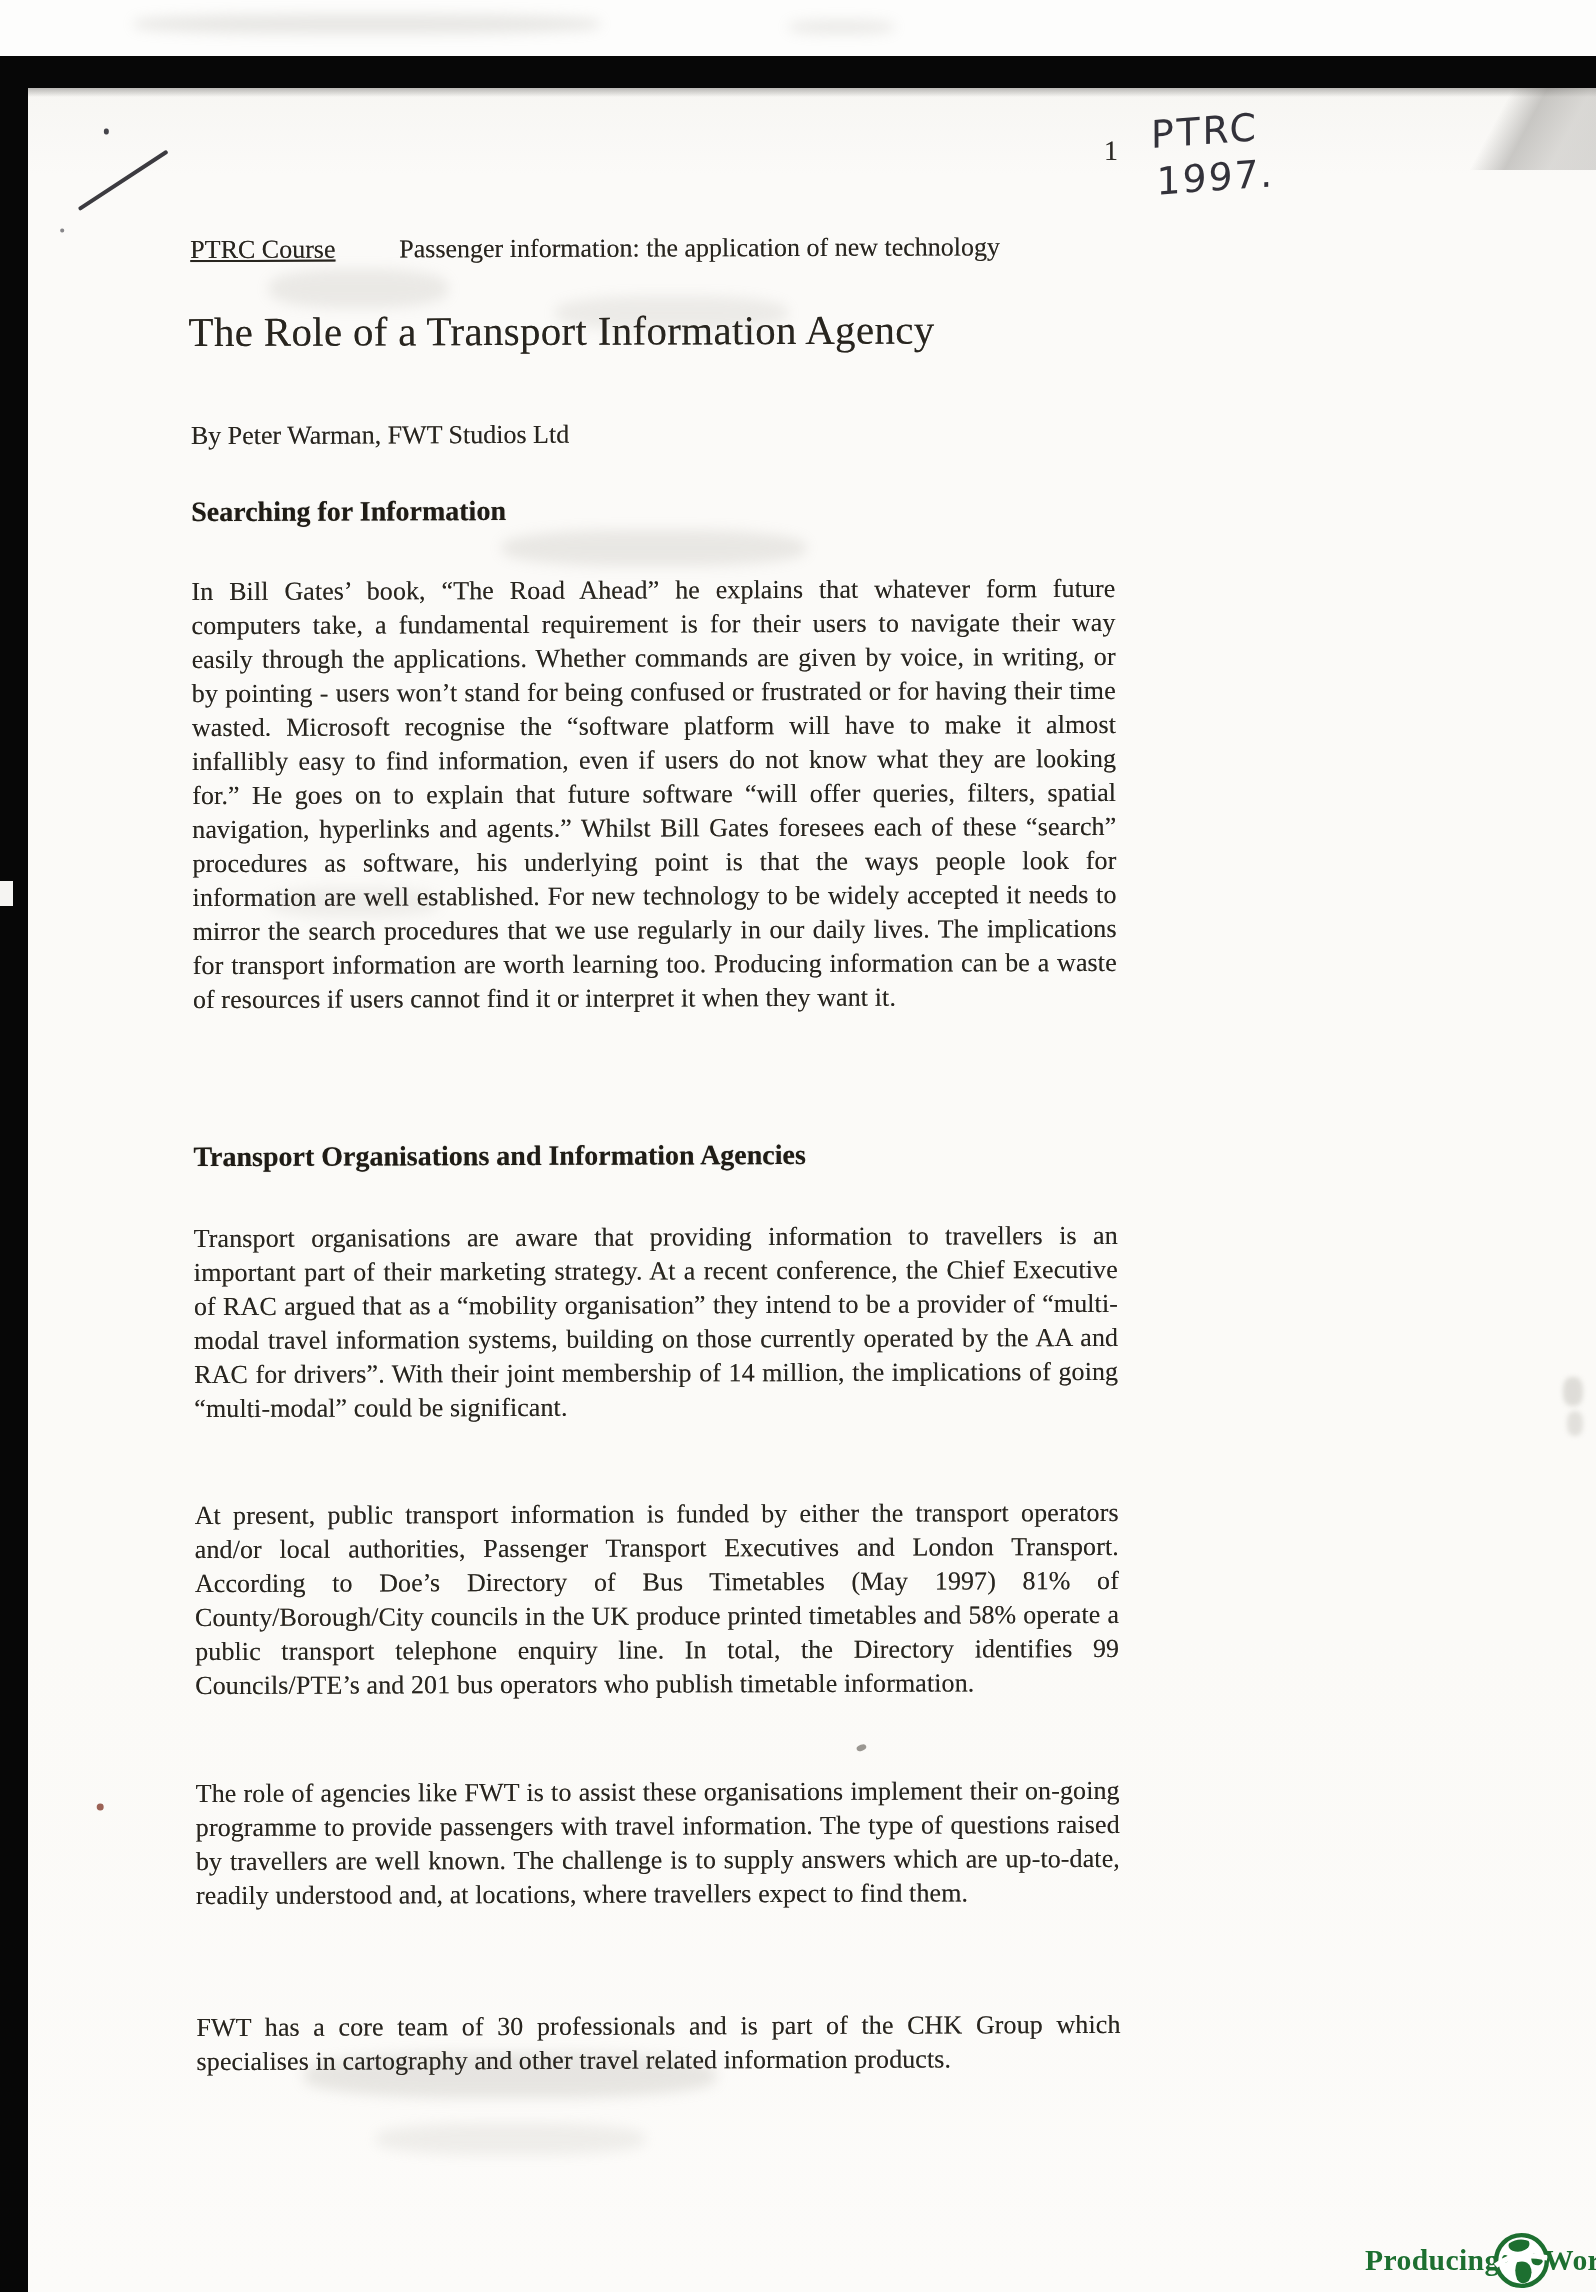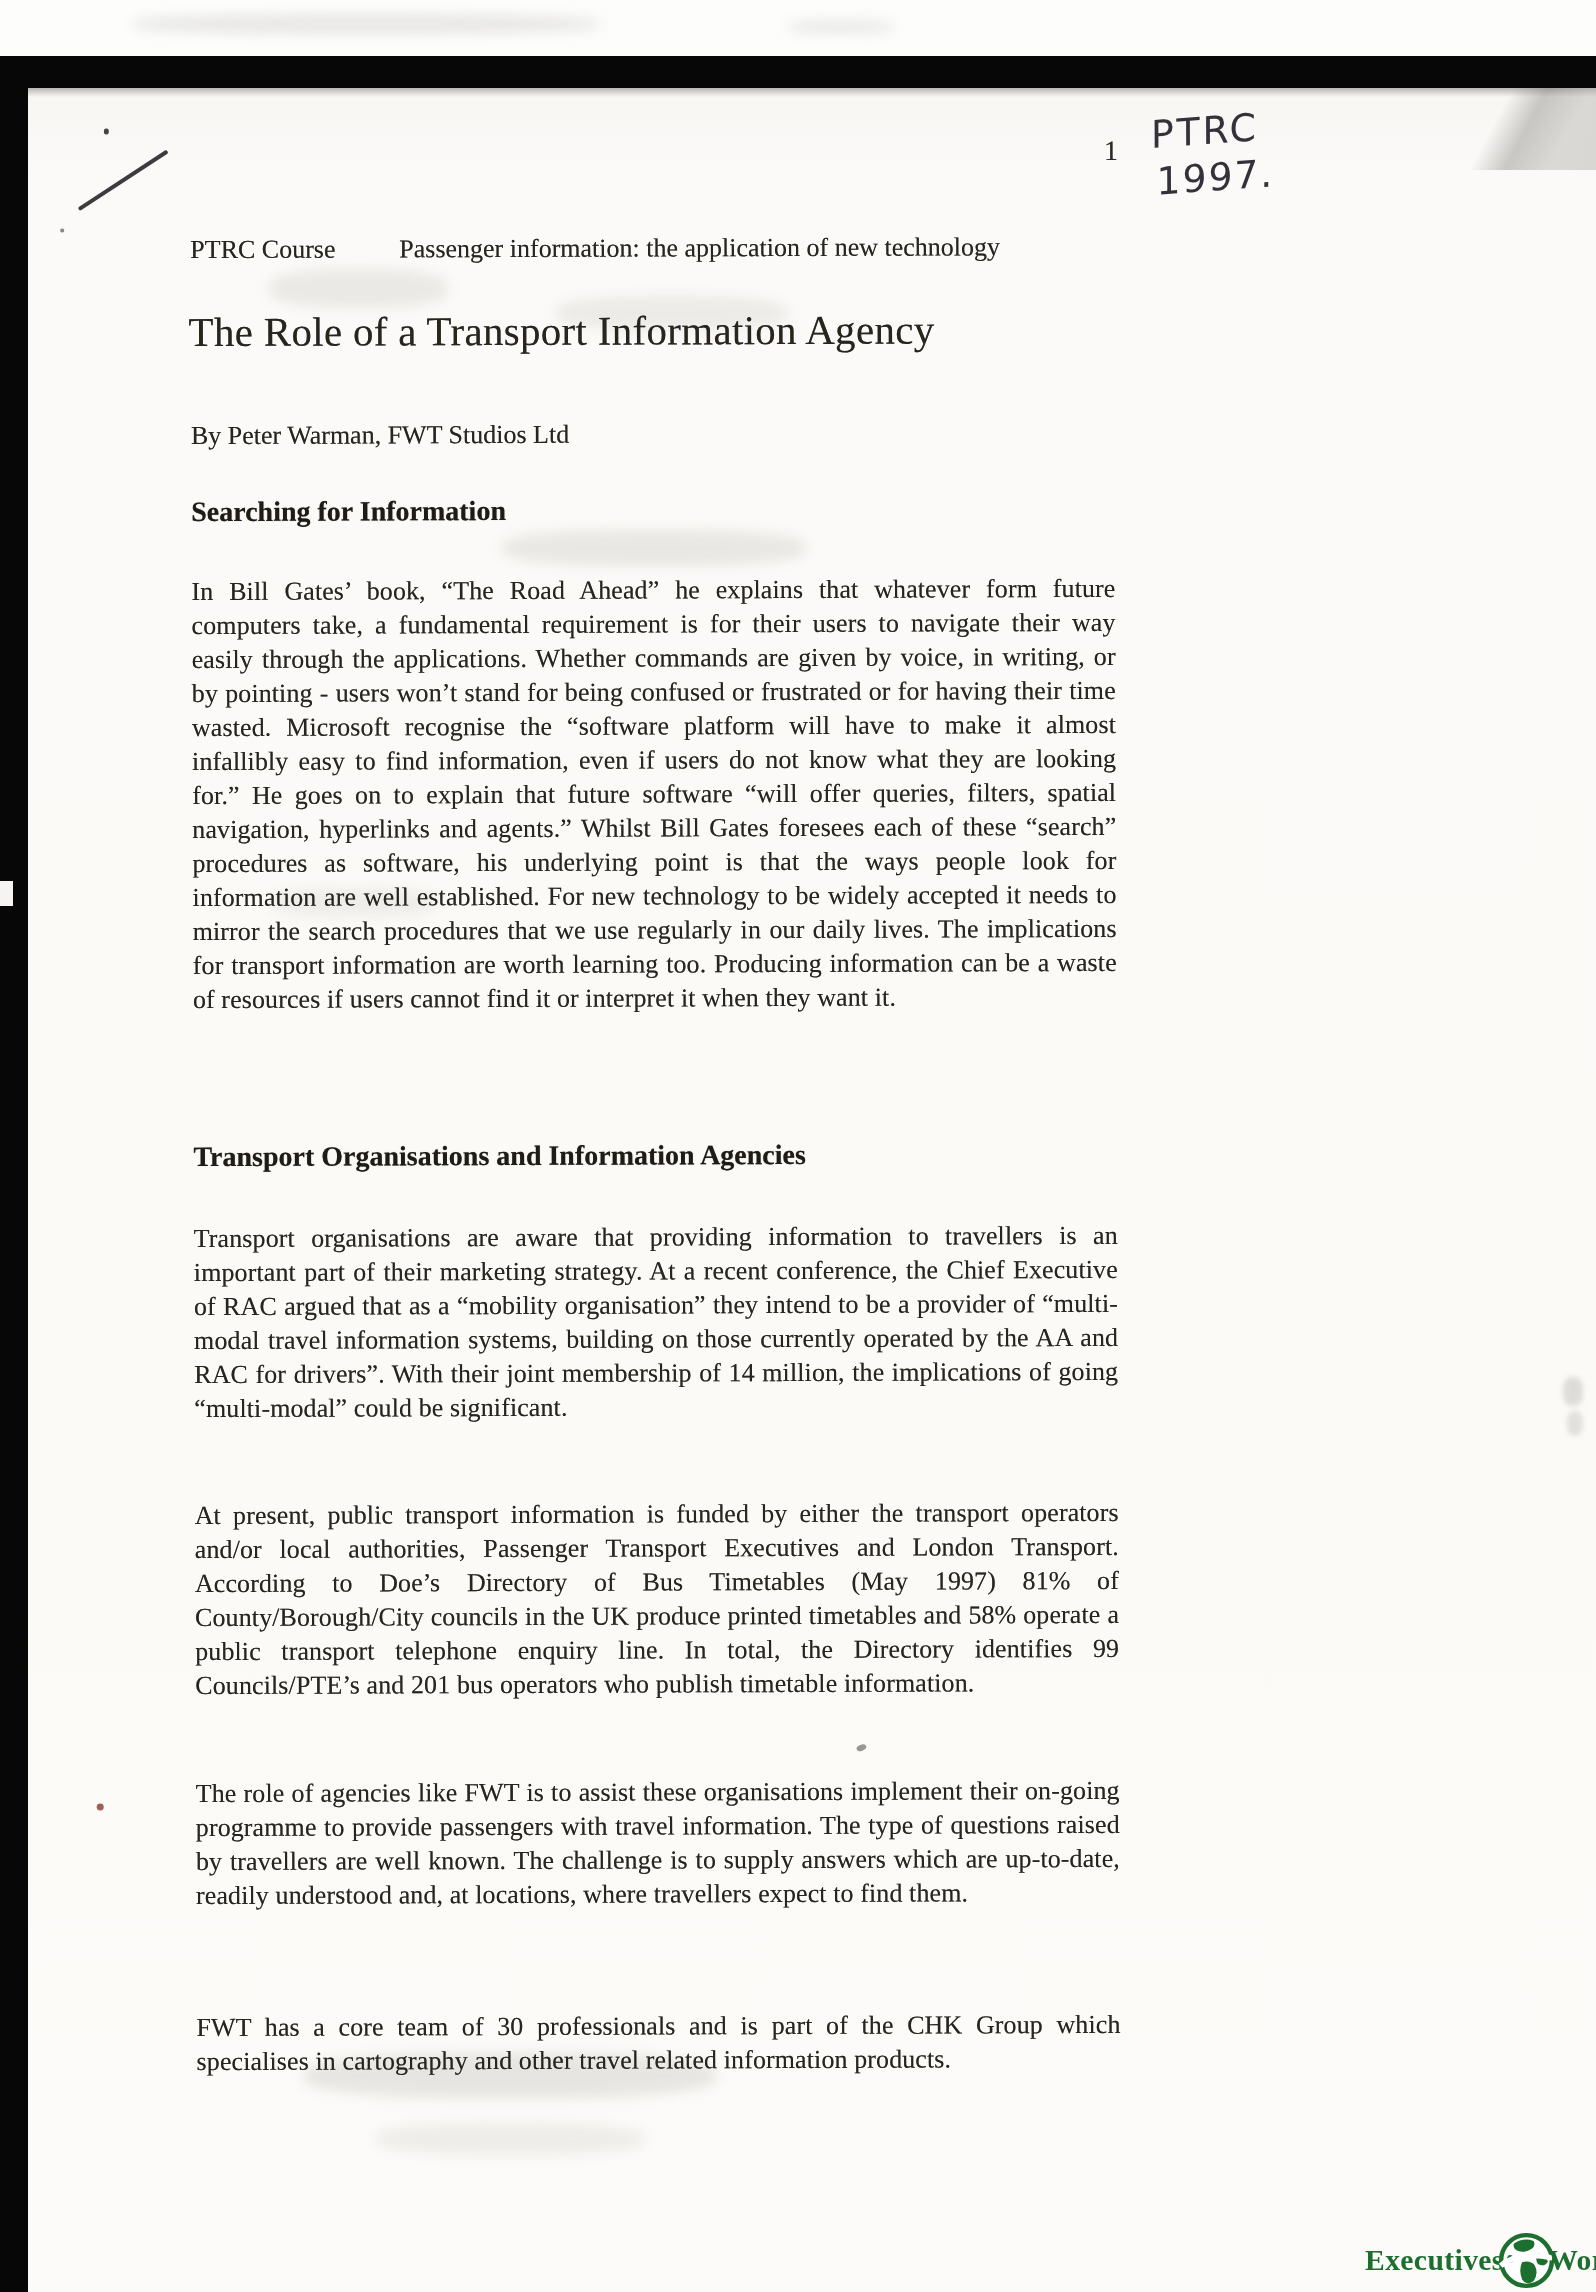--- a/index.html
+++ b/index.html
@@ -22,21 +22,21 @@
     background:linear-gradient(180deg,rgba(20,18,15,.28),rgba(20,18,15,0));
   }
   .corner-shade{
     position:absolute;left:1420px;top:88px;width:177px;height:82px;pointer-events:none;
     background:linear-gradient(118deg,rgba(0,0,0,0) 42%,rgba(120,118,114,.38) 58%,rgba(180,178,174,.45) 78%,rgba(150,148,144,.35) 100%);
   }
   
   .content{position:absolute;left:0;top:0;width:1597px;height:2293px;transform:rotate(-0.2deg);transform-origin:50% 45%;}
   .txt{color:#28251f;text-shadow:0 0 0.6px rgba(45,41,34,.55);}
   .header-line{position:absolute;left:193px;top:233px;width:927px;font-size:26px;}
-  .header-course{display:inline-block;width:209px;}
+  .header-course{display:inline-block;width:209px;text-decoration:underline;}
   .doc-title{position:absolute;left:191px;top:306px;width:985px;font-size:41px;letter-spacing:0.3px;}
   .byline{position:absolute;left:193px;top:419px;font-size:26px;}
   .sec-h{position:absolute;left:193px;font-weight:bold;font-size:28px;color:#1f1c16;text-shadow:0 0 0.7px rgba(35,31,24,.6);}
   .h1{top:494px;}
   .h2{top:1139px;}
   .para{
     position:absolute;left:193px;width:924px;
     font-size:26px;line-height:34px;text-align:justify;text-justify:inter-word;
     letter-spacing:0.1px;
   }
@@ -112,21 +112,21 @@
 
   <div class="sec-h h2">Transport Organisations and Information Agencies</div>
   <div class="para txt p2">Transport organisations are aware that providing information to travellers is an important part of their marketing strategy.  At a recent conference, the Chief Executive of RAC argued that as a “mobility organisation” they intend to be a provider of “multi-modal travel information systems, building on those currently operated by the AA and RAC for drivers”.  With their joint membership of 14 million, the implications of going “multi-modal” could be significant.</div>
   <div class="para txt p3">At present, public transport information is funded by either the transport operators and/or local authorities, Passenger Transport Executives and London Transport.  According to Doe’s Directory of Bus Timetables (May 1997) 81% of County/Borough/City councils in the UK produce printed timetables and 58% operate a public transport telephone enquiry line.  In total, the Directory identifies 99 Councils/PTE’s and 201 bus operators who publish timetable information.</div>
   <div class="para txt p4">The role of agencies like FWT is to assist these organisations implement their on-going programme to provide passengers with travel information.  The type of questions raised by travellers are well known.  The challenge is to supply answers which are up-to-date, readily understood and, at locations, where travellers expect to find them.</div>
   <div class="para txt p5">FWT has a core team of 30 professionals and is part of the CHK Group which specialises in cartography and other travel related information products.</div>
 
 </div>
 
 <div class="logo" id="logo" style="color: rgb(29, 111, 48);">
-  <span class="w1">Executives</span>
+  <span class="w1">Producing</span>
   <svg class="globe" viewBox="0 0 64 64">
     <circle cx="32" cy="32" r="28.5" fill="#ffffff" stroke="#1d6f30" stroke-width="5"></circle>
     <path d="M18 13 q10 -7 22 -3 q3 6 -4 10 q-7 4 -14 1 q-6 -3 -4 -8 z" fill="#1d6f30"></path>
     <path d="M27 34 q9 -3 14 3 q5 9 -1 18 q-8 6 -13 -2 q-4 -10 0 -19 z" fill="#1d6f30"></path>
     <path d="M45 24 q9 1 11 9 q-4 7 -11 3 q-4 -6 0 -12 z" fill="#1d6f30"></path>
     <path d="M12 26 q5 -1 6 4 q-1 5 -6 4 q-4 -4 0 -8 z" fill="#1d6f30"></path>
     <path d="M3 38 Q22 21 61 29" fill="none" stroke="#ffffff" stroke-width="6"></path>
   </svg>
   <span class="w2">World</span>
 </div>

